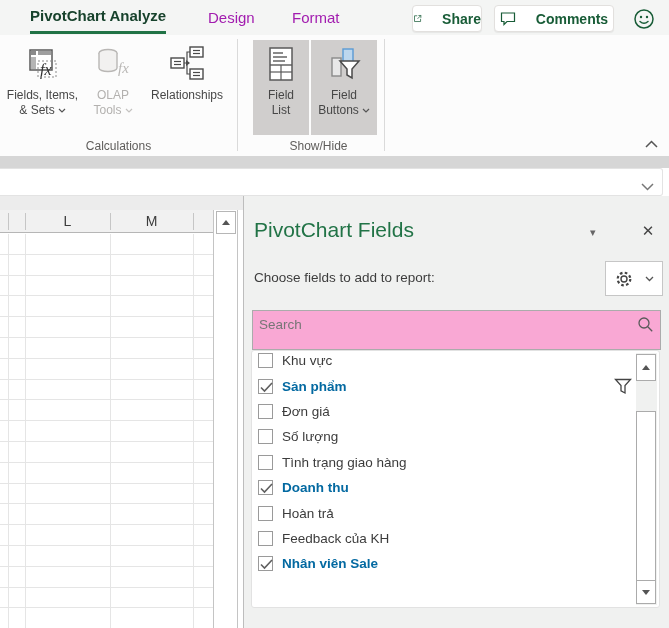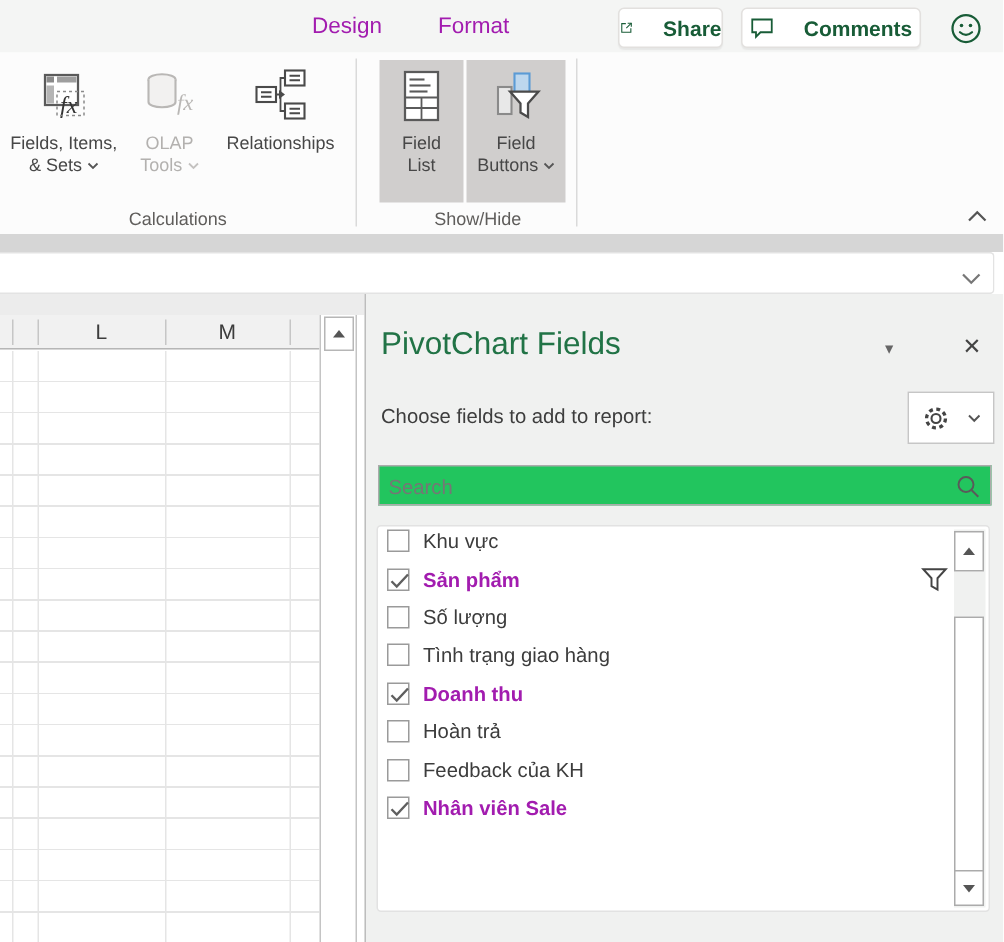--- a/index.html
+++ b/index.html
@@ -76,55 +76,56 @@
   .panel { position:absolute; left:243px; top:196px; width:426px; height:432px; background:#f0f1f0;
     border-left:1px solid #bdbdbd; }
   .p-title { position:absolute; left:10px; top:22px; font-size:21px; color:#217346; }
   .p-caret { position:absolute; left:346px; top:30px; font-size:11px; color:#666; }
   .p-close { position:absolute; left:395px; top:26px; font-size:15px; color:#444; width:18px;
     height:18px; display:flex; align-items:center; justify-content:center; }
   .p-sub { position:absolute; left:10px; top:74px; font-size:13.5px; color:#3d3d3d; }
   .gearbtn { position:absolute; left:361px; top:65px; width:58px; height:35px; background:#fff;
     border:1px solid #c6c6c6; display:flex; align-items:center; justify-content:space-between;
     padding:0 8px; }
-  .searchbox { position:absolute; left:8px; top:114px; width:409px; height:27px; background:#22c55e;
+  .searchbox { position:absolute; left:8px; top:114px; width:409px; height:40px; background:#f9a8d4;
     border:1px solid #ababab; }
   .searchbox input { position:absolute; left:0; top:0; width:378px; height:26px; border:none;
     outline:none; font-size:13.5px; color:#444; padding-left:6px; background:transparent;
     font-family:"Liberation Sans", sans-serif; }
   .searchbox input::placeholder { color:#767676; opacity:1; }
   .search-icon { position:absolute; right:6px; top:5px; }
 
   .listbox { position:absolute; left:7px; top:154px; width:409px; height:258px; background:#fff;
     border:1px solid #e2e2e2; border-radius:3px; overflow:hidden; }
   .rows { margin-top:-3px; }
   .field-row { position:relative; height:25.4px; display:flex; align-items:center;
     padding-left:6px; font-size:13.5px; color:#3c3c3c; }
   .checkbox { width:15px; height:15px; min-width:15px; background:#fff; border:1px solid #9a9a9a;
     margin-right:9px; position:relative; }
   .checkbox svg { position:absolute; left:1px; top:2px; display:none; }
   .field-row.checked .checkbox svg { display:block; }
-  .field-row.bold .field-label { font-weight:700; color:#a21caf; }
+  .field-row.bold .field-label { font-weight:700; color:#0369a1; }
   .funnel { position:absolute; right:27px; top:5px; display:none; }
   .field-row.has-filter .funnel { display:block; }
 
   .list-scroll { position:absolute; right:2px; top:2px; width:21px; height:252px; background:#f0f1f0; }
   .ls-up { position:absolute; left:0; top:1px; width:20px; height:27px; background:#fff;
     border:1px solid #ababab; display:flex; align-items:center; justify-content:center; }
   .ls-thumb { position:absolute; left:0; top:58px; width:20px; height:172px; background:#fff;
     border:1px solid #ababab; }
   .ls-down { position:absolute; left:0; bottom:1px; width:20px; height:24px; background:#fff;
     border:1px solid #ababab; display:flex; align-items:center; justify-content:center; }
 </style>
 </head>
 <body>
 
 <div class="app">
 
   <header class="tabbar">
+    <div class="tab active">PivotChart Analyze</div>
     <div class="tab tab-design">Design</div>
     <div class="tab tab-format">Format</div>
 
     <div class="topbtn btn-share">
       <svg width="15" height="15" viewBox="0 0 15 15">
         <path d="M7 3 H2.5 V12.5 H12.5 V8" fill="none" stroke="#185c37" stroke-width="1.2"></path>
         <path d="M9 2.5 H13 V6.5" fill="none" stroke="#185c37" stroke-width="1.2"></path>
         <path d="M13 2.5 L7.5 8" fill="none" stroke="#185c37" stroke-width="1.2"></path>
       </svg>
       <span>Share</span>
@@ -325,20 +326,27 @@
       <svg width="13" height="11" viewBox="0 0 13 11">
         <path d="M1 5.5 L4.5 9 L12 1" fill="none" stroke="#5f5f5f" stroke-width="1.6"></path>
       </svg>
     </span>
     <span class="field-label">Sản phẩm</span>
     <svg class="funnel" width="18" height="17" viewBox="0 0 18 17">
       <path d="M1.5 1.5 H16.5 L11 7.5 V15 L7 12.8 V7.5 Z" fill="none" stroke="#444" stroke-width="1.3"></path>
     </svg>
   </div>
 
+  <div class="field-row">
+    <span class="checkbox">
+      
+    </span>
+    <span class="field-label">Đơn giá</span>
+
+  </div>
 
   <div class="field-row">
     <span class="checkbox">
       
     </span>
     <span class="field-label">Số lượng</span>
 
   </div>
 
   <div class="field-row">

